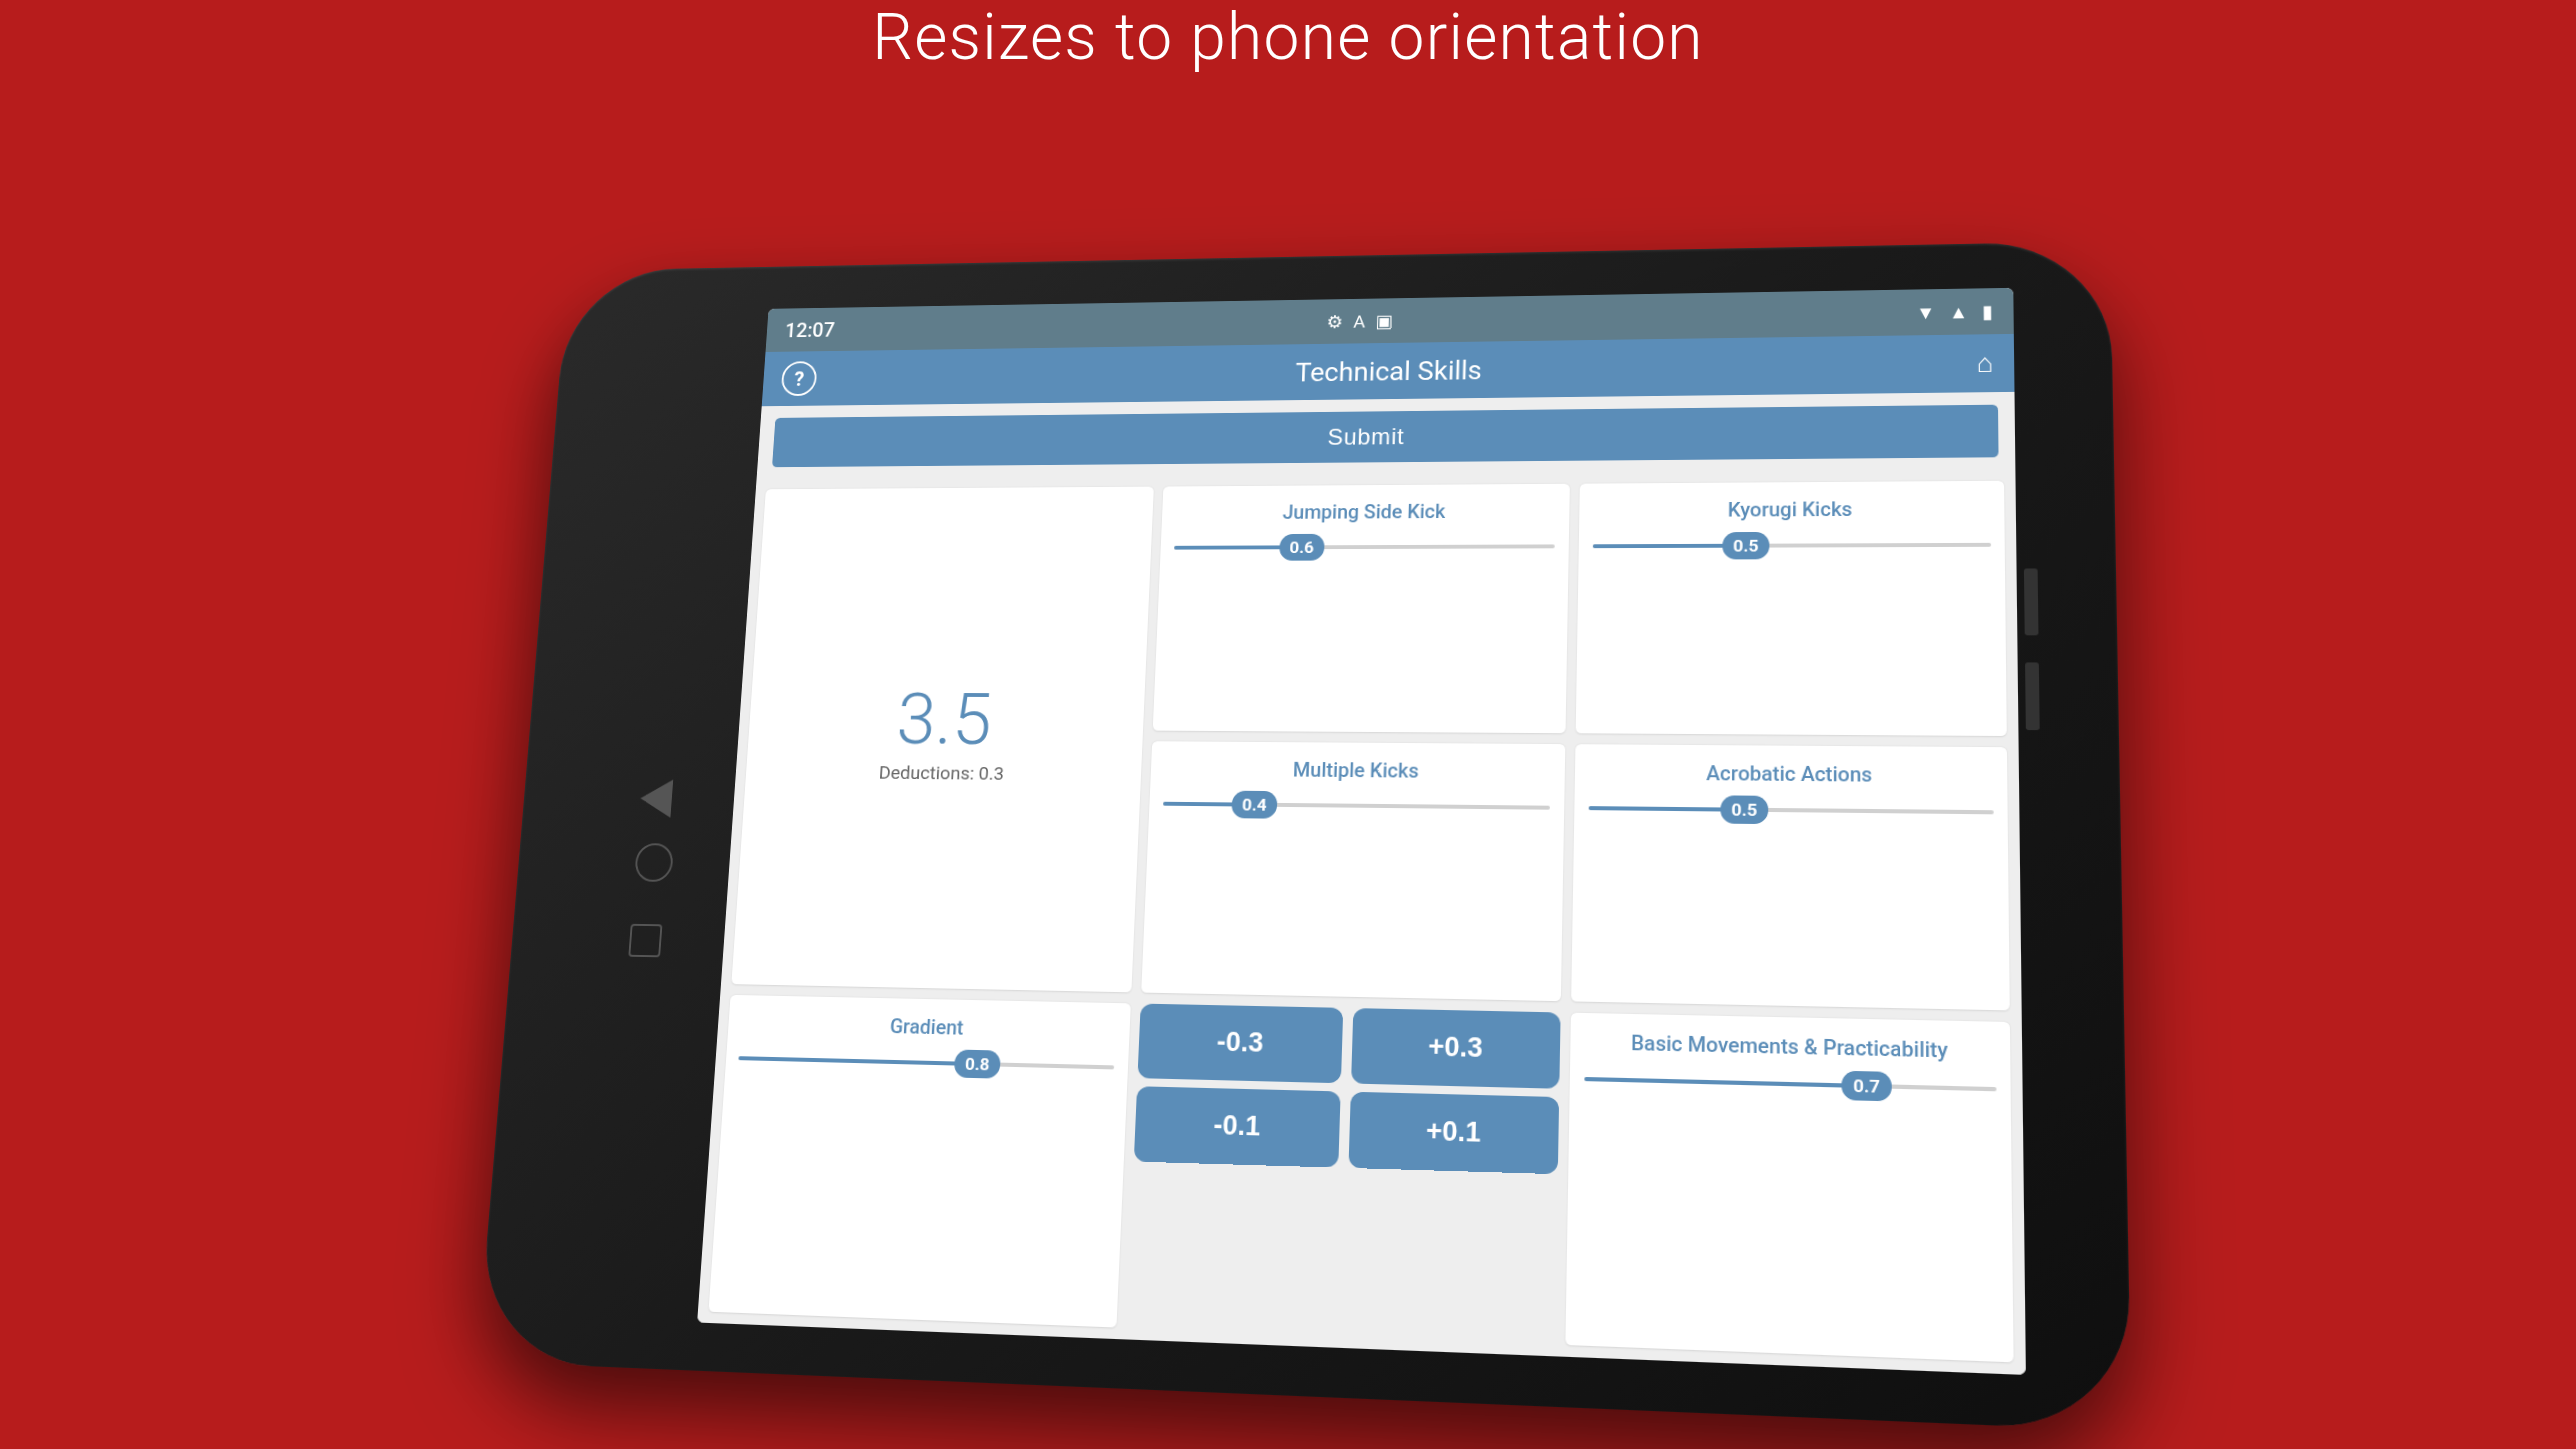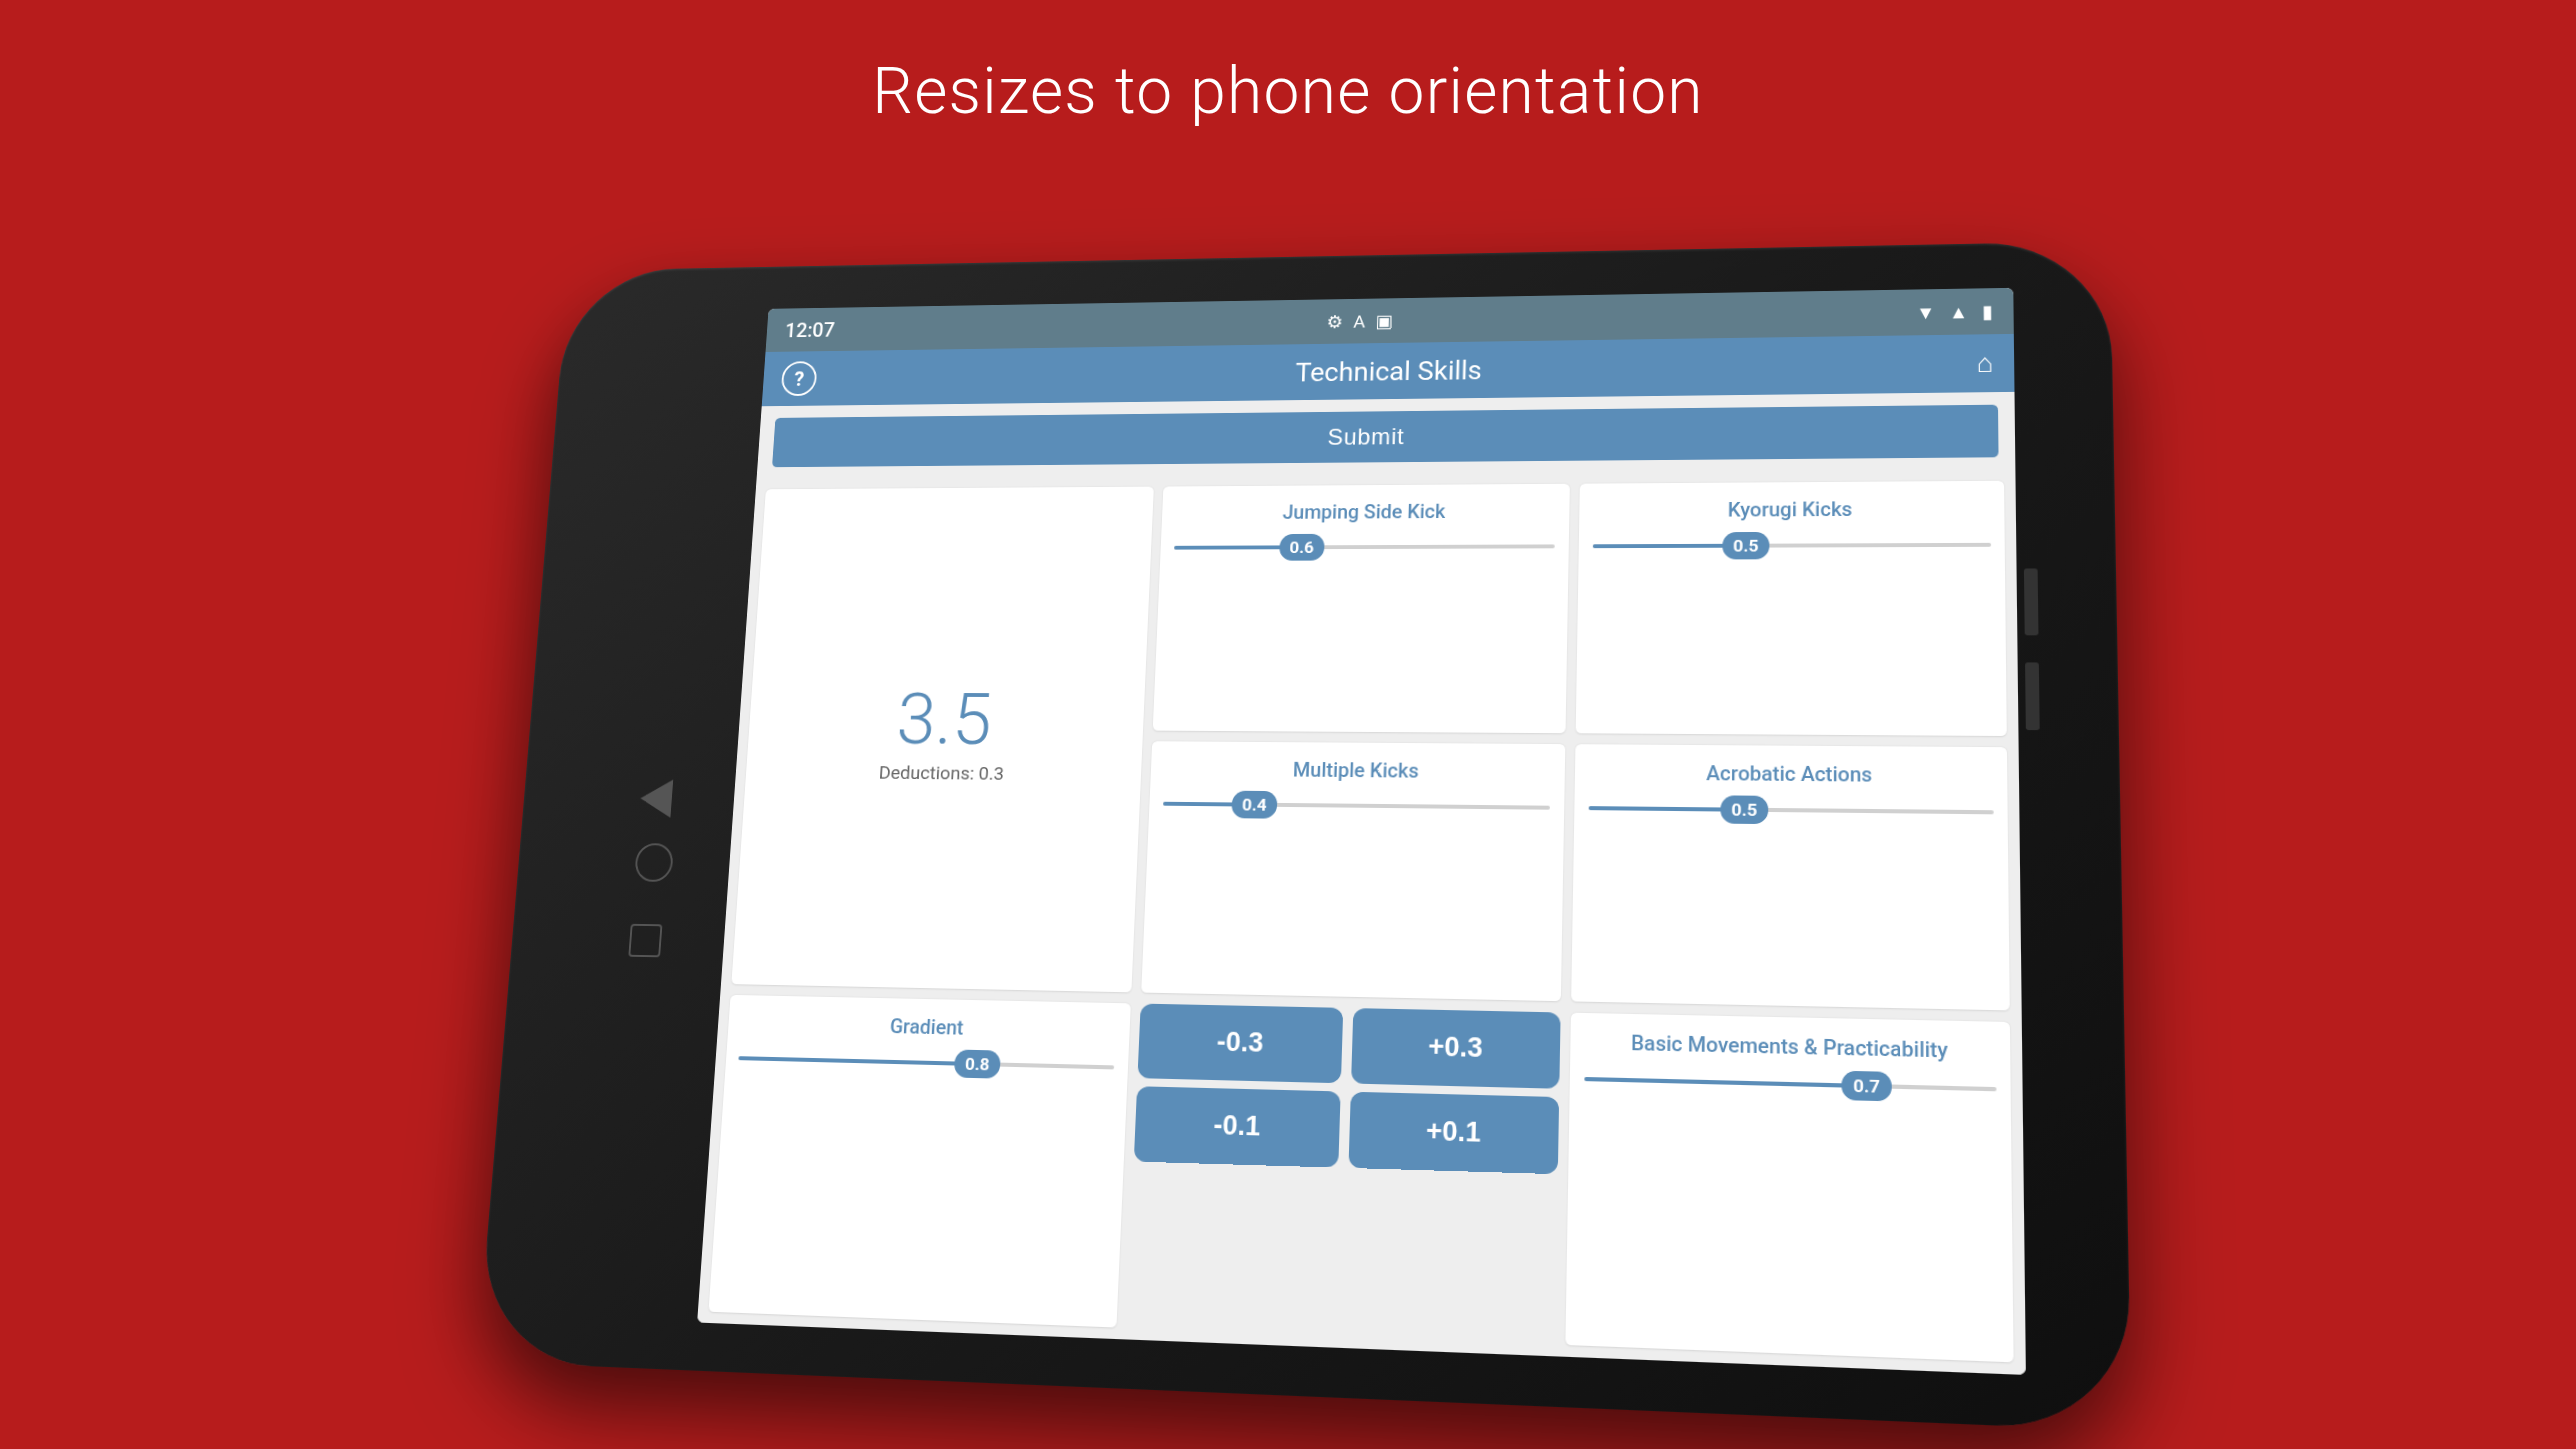--- a/index.html
+++ b/index.html
@@ -9,21 +9,20 @@
       background-color: #b71c1c;
       font-family: 'Roboto', Arial, sans-serif;
       overflow: hidden;
       position: relative;
     }
     .page-title {
       text-align: center;
       color: #ffffff;
       font-size: 64px;
       font-weight: 300;
-      padding-top: 54px;
       letter-spacing: 1.3px;
     }
     .phone-container {
       position: absolute;
       top: 228px;
       left: 50%;
       transform: translateX(-50%);
       width: 1610px;
       height: 1154px;
     }

